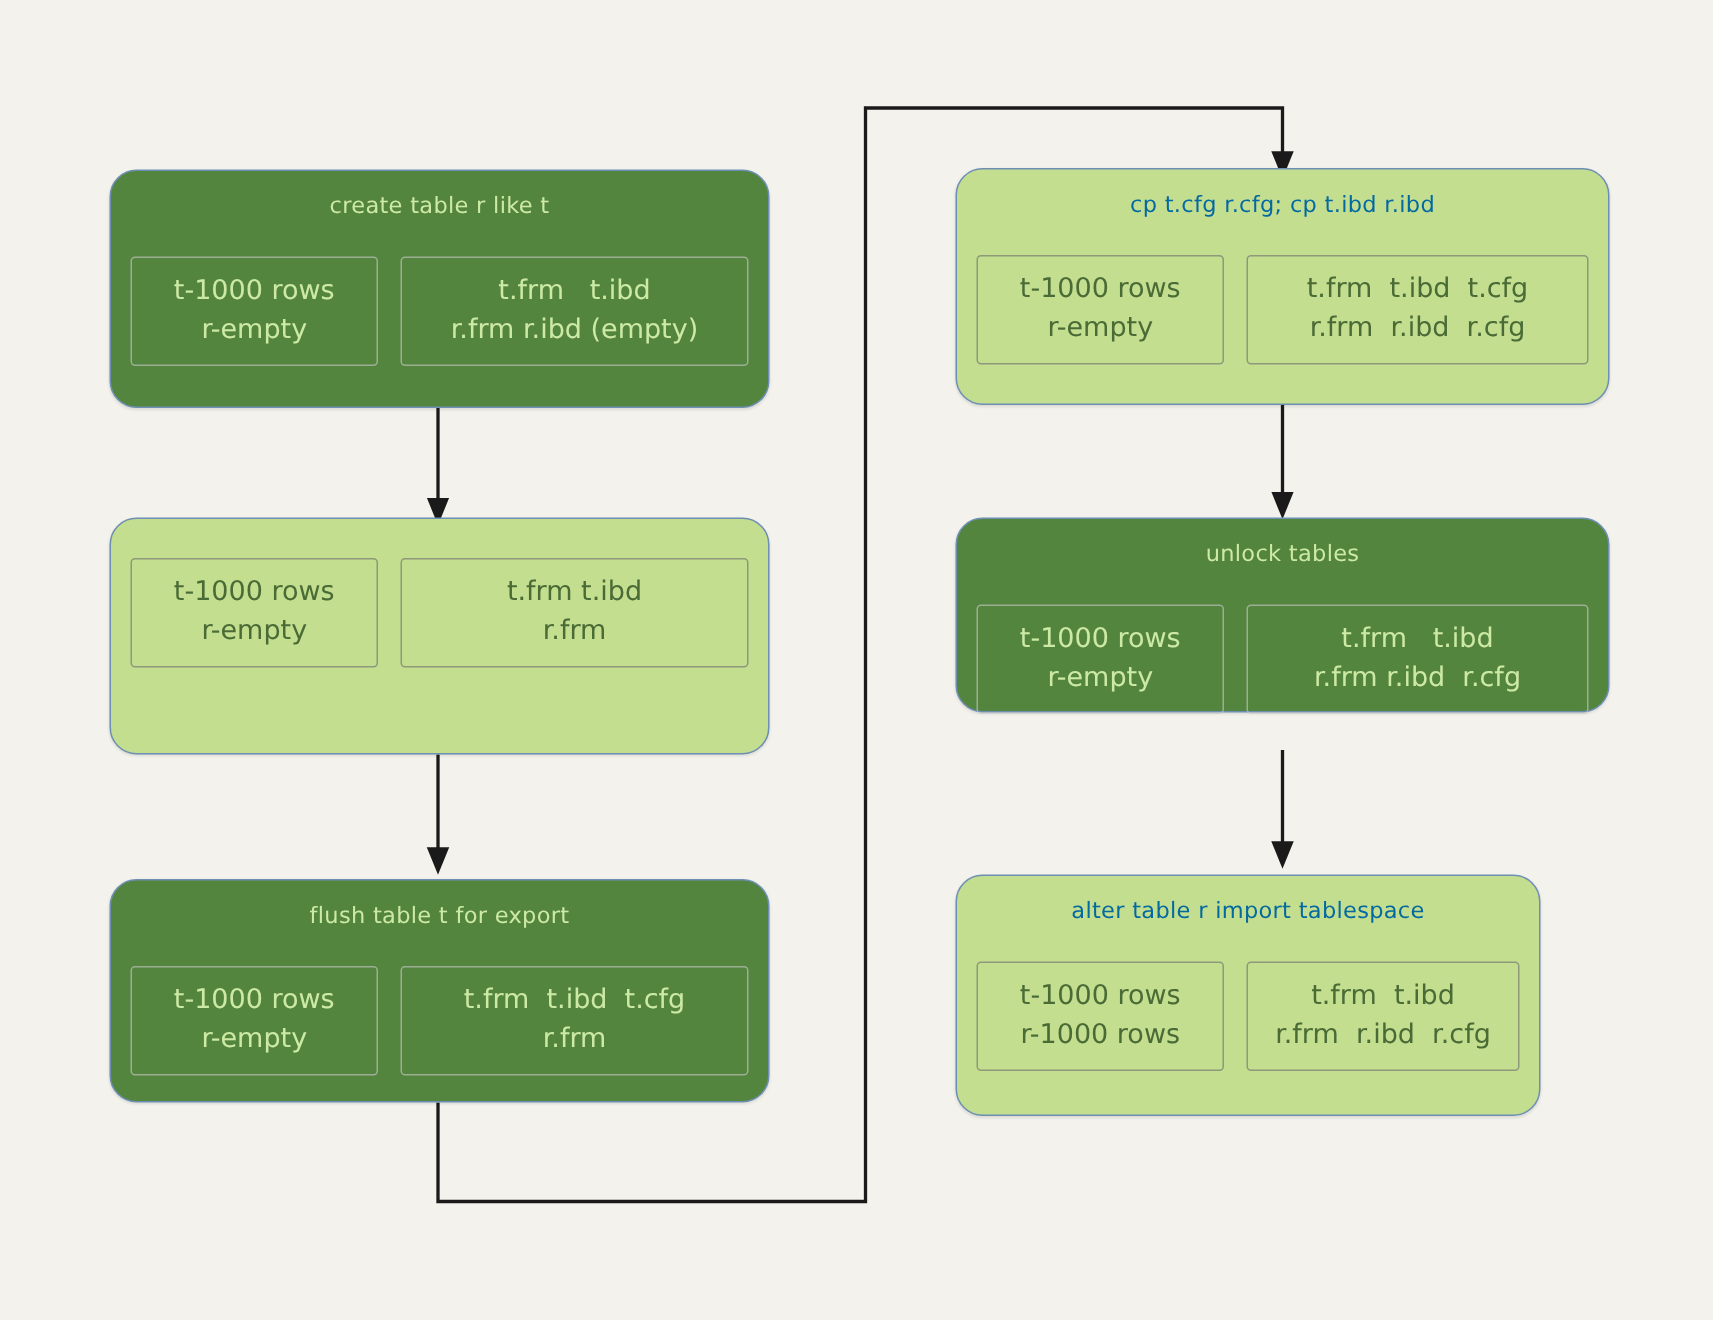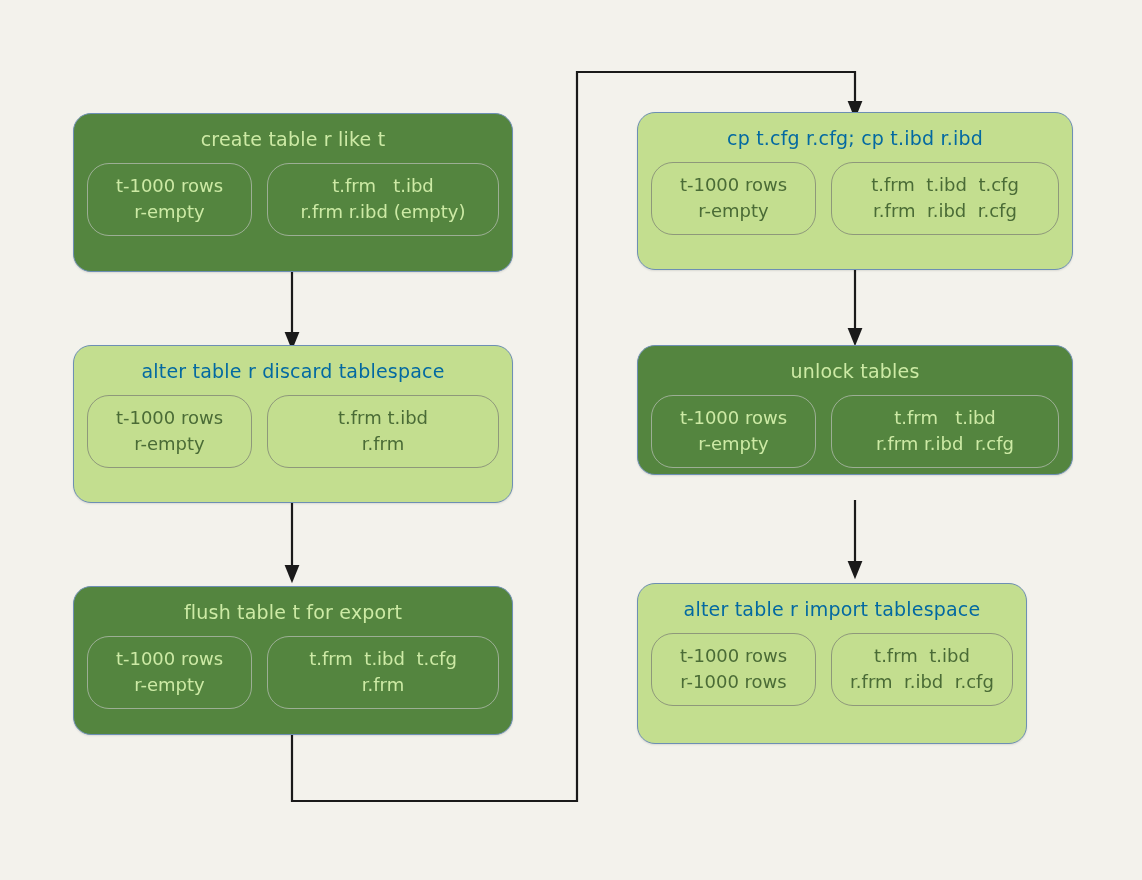--- a/index.html
+++ b/index.html
@@ -41,21 +41,21 @@
     box-shadow: 0 1px 2px rgba(0,0,0,0.10);
   }
   .node.dark {
     background: #54853f;
   }
   .node.light {
     background: #c3de8f;
   }
 
   .node-title {
-    font-size: 19px;
+    font-size: 15px;
     letter-spacing: 0.2px;
     white-space: nowrap;
     margin-bottom: 13px;
     font-family: "DejaVu Sans", sans-serif;
   }
   .node.dark .node-title { color: #cdeaa5; }
   .node.light .node-title { color: #0369a1; }
 
   .slots {
     display: flex;
@@ -63,28 +63,29 @@
     justify-content: flex-start;
     align-items: stretch;
     width: 100%;
     box-sizing: border-box;
     padding: 0 13px;
     gap: 15px;
   }
 
   .slot {
     box-sizing: border-box;
-    border-radius: 22px;
+    border-radius: 3px;
     border: 1.6px solid rgba(120,120,120,0.65);
     display: flex;
     flex-direction: column;
     align-items: center;
     justify-content: center;
     padding: 9px 4px 10px 4px;
     min-height: 72px;
+    margin-top: 12px;
   }
   .node.dark .slot { border-color: rgba(200,200,200,0.62); }
   .node.light .slot { border-color: rgba(110,110,110,0.62); }
 
   .slot-left  { width: 165px; flex: 0 0 165px; }
   .slot-right { flex: 1 1 auto; }
 
   .slot-line {
     font-size: 18px;
     line-height: 1.45;
@@ -126,21 +127,20 @@
         <div class="slot-line">r-empty</div>
       </div>
       <div class="slot slot-right">
         <div class="slot-line">t.frm   t.ibd</div>
         <div class="slot-line">r.frm r.ibd (empty)</div>
       </div>
     </div>
   </div>
 
   <div class="node light" style="left:73px; top:345px; width:440px; height:158px;">
-    <div class="node-title">alter table r discard tablespace</div>
     <div class="slots">
       <div class="slot slot-left">
         <div class="slot-line">t-1000 rows</div>
         <div class="slot-line">r-empty</div>
       </div>
       <div class="slot slot-right">
         <div class="slot-line">t.frm t.ibd</div>
         <div class="slot-line">r.frm</div>
       </div>
     </div>

